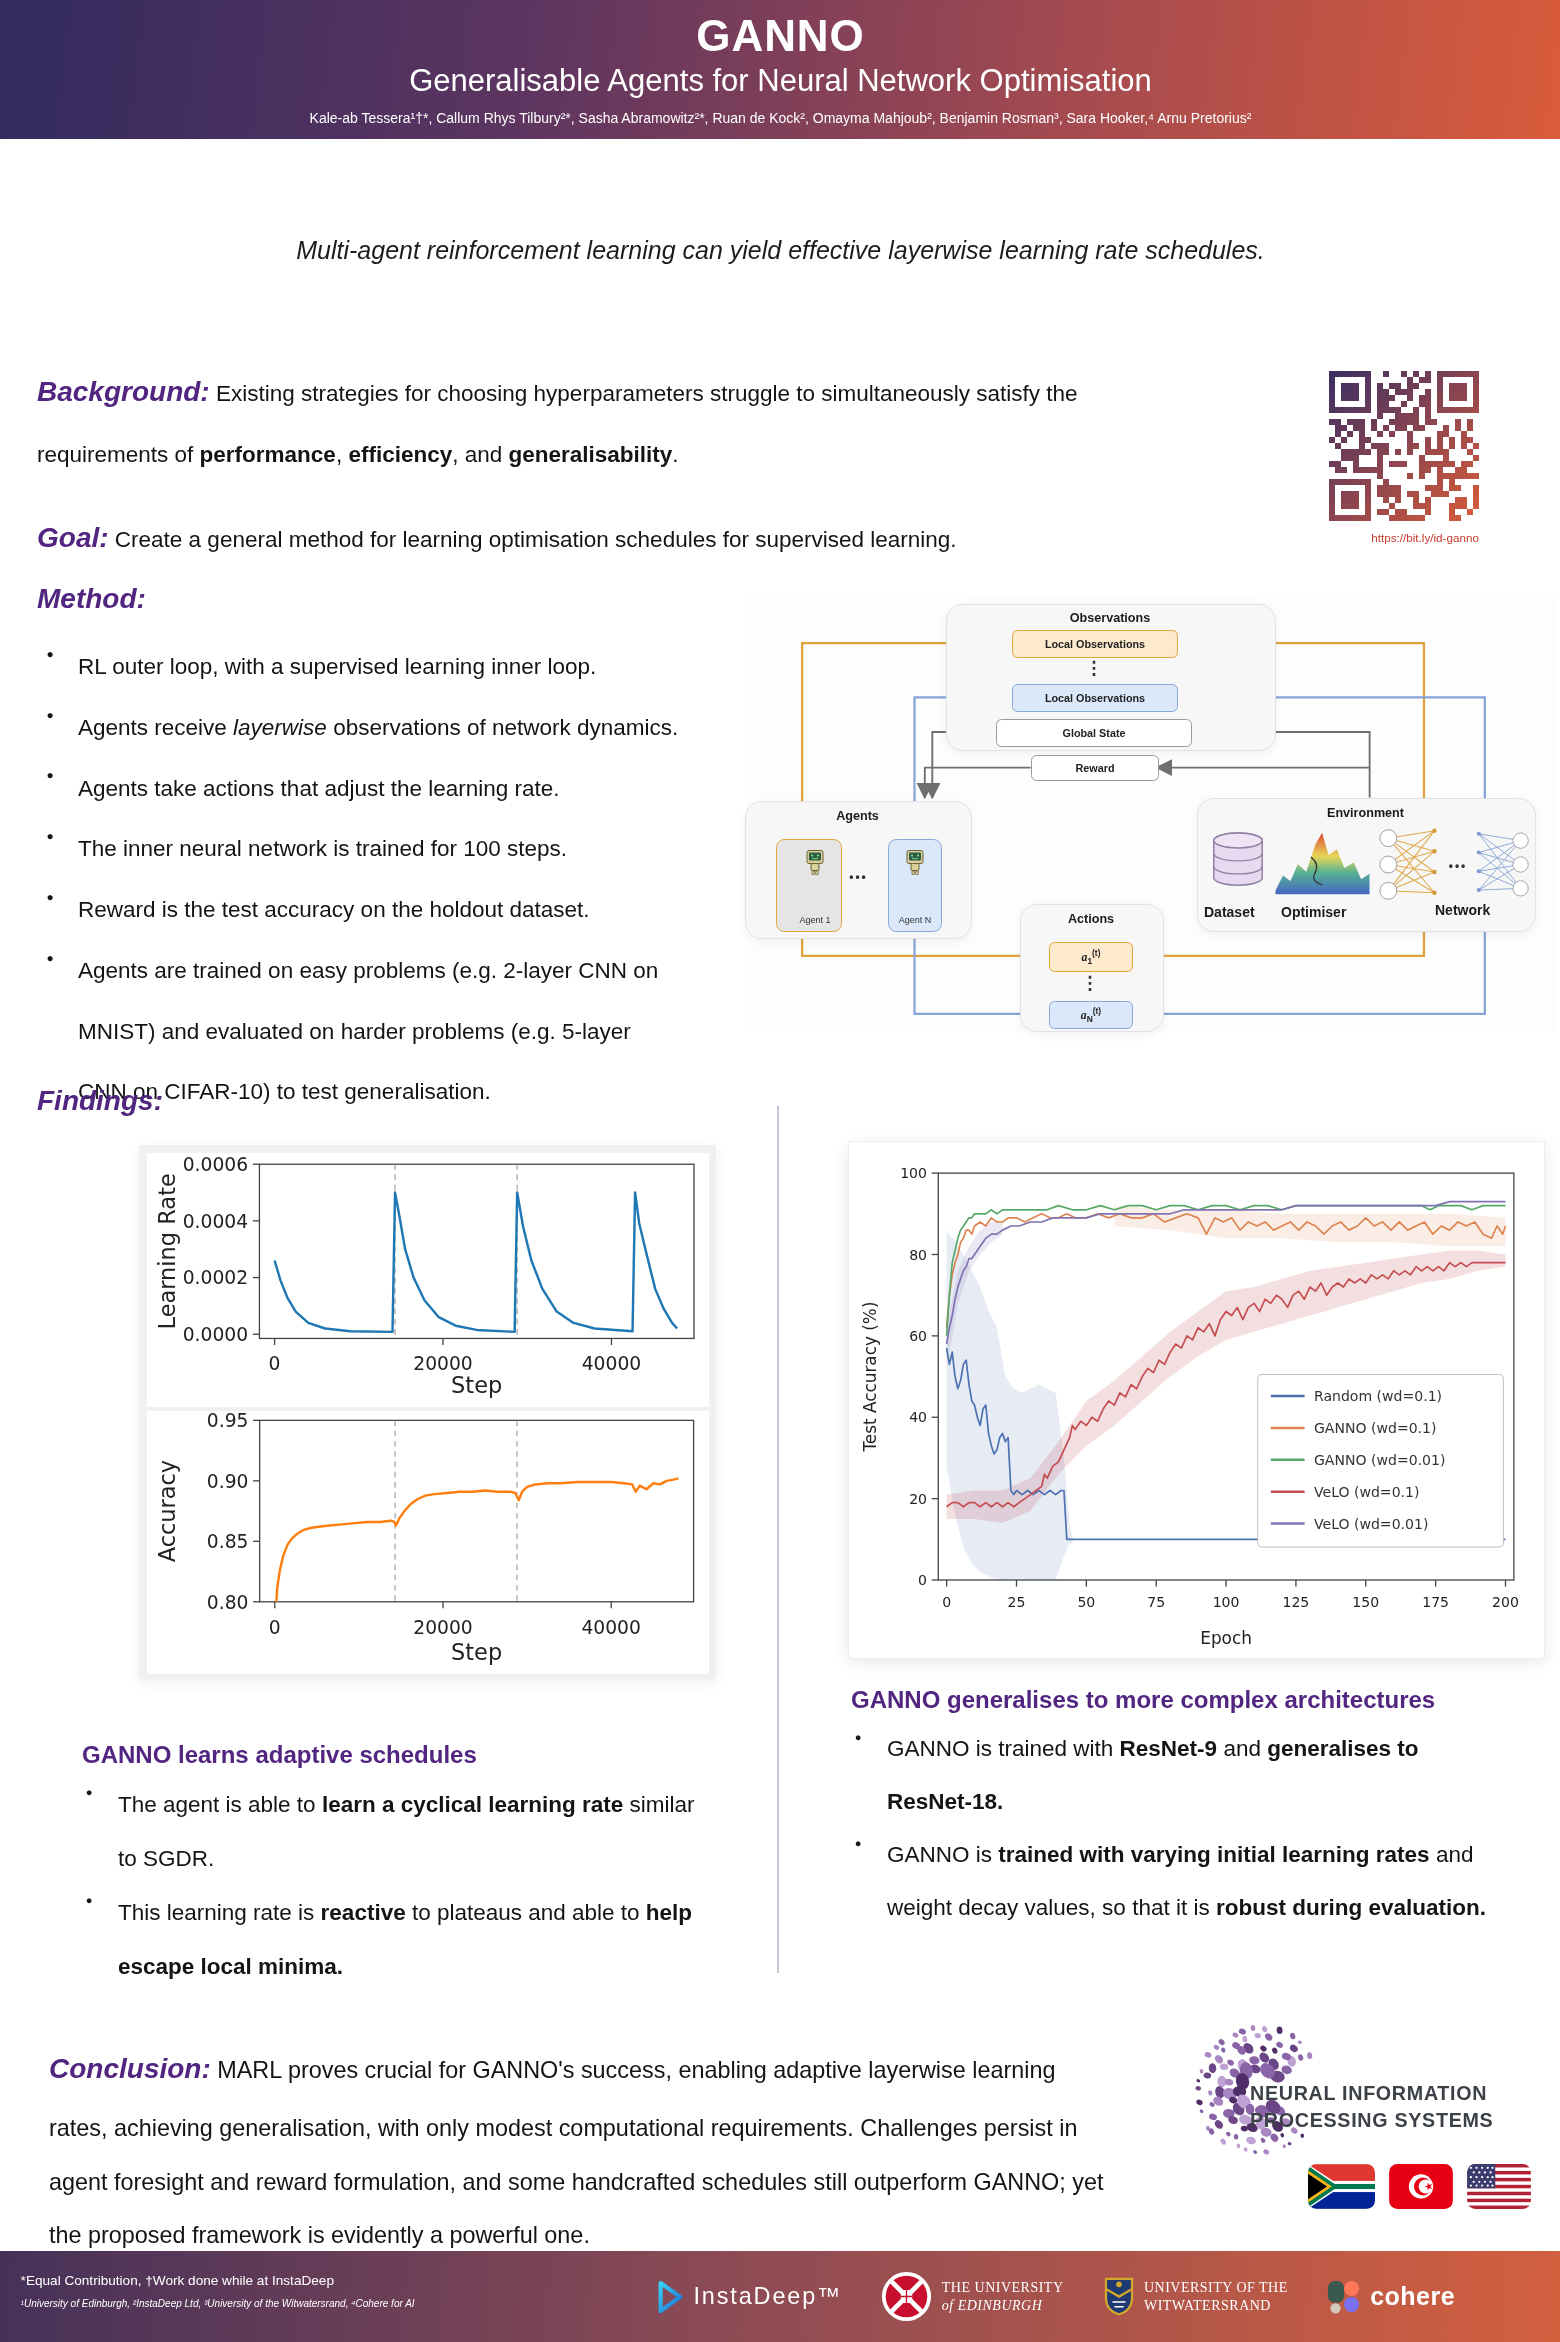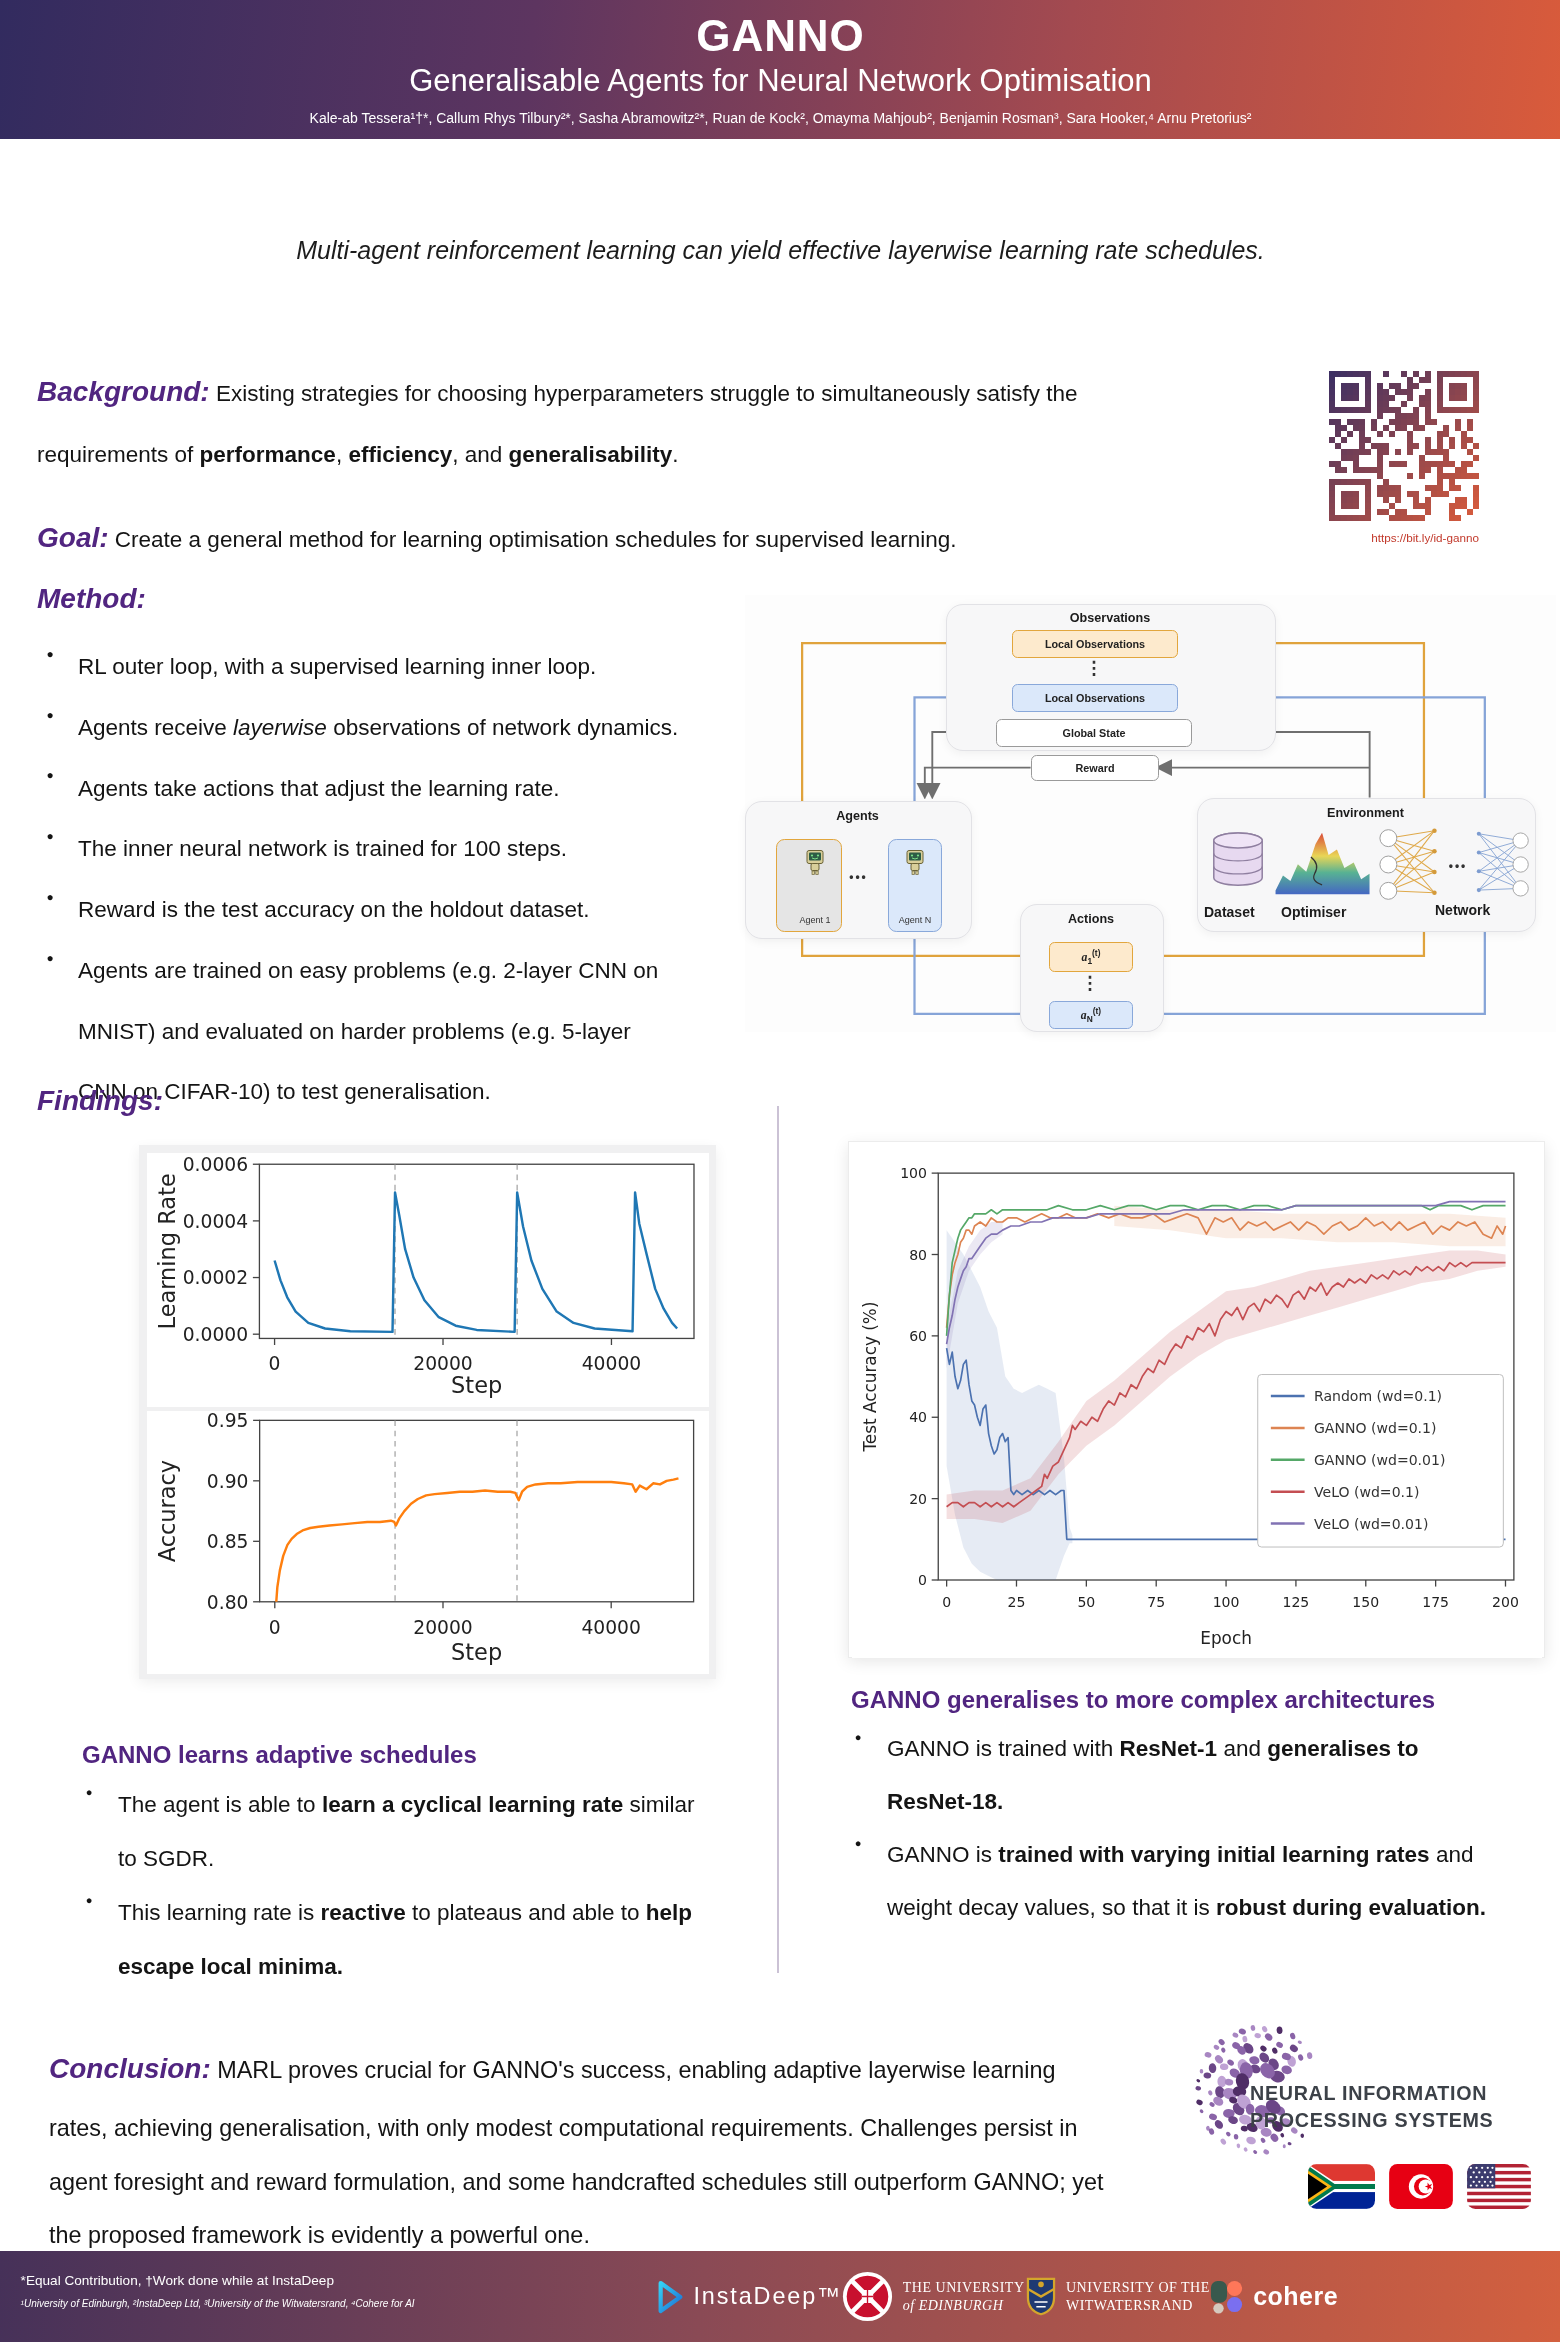--- a/index.html
+++ b/index.html
@@ -76,21 +76,21 @@
   .neurips-mark{position:absolute;left:0;top:0;}
   .neurips-text{position:absolute;left:73px;top:73px;font-size:19.7px;letter-spacing:0.7px;font-weight:600;color:#3c4148;line-height:1.35;}
   .flags{position:absolute;left:1308px;top:2164px;display:flex;gap:14px;}
   .flag{border-radius:8.4px;overflow:hidden;display:block;}
 
   
   .footer{position:absolute;left:0;top:2251px;width:1561px;height:91px;color:#fff;
     background:linear-gradient(94deg,#463159 0%,#8a4a55 45%,#d3603f 100%);}
   .foot-text{position:absolute;left:20.6px;top:17px;font-size:13.6px;line-height:1.9;}
   .foot-text .l2{font-style:italic;font-size:10px;}
-  .foot-logos{position:absolute;left:656px;top:0;height:91px;display:flex;align-items:center;}
+  .foot-logos{position:absolute;left:656px;top:0;height:91px;display:flex;align-items:center;gap:39px;}
   .flogo{display:flex;align-items:center;gap:9.4px;}
   .instadeep-txt{font-size:23.4px;font-weight:400;letter-spacing:1.9px;}
   .uni-txt{font-family:"Liberation Serif",serif;font-size:14px;line-height:1.25;letter-spacing:0.5px;}
   .cohere-txt{font-size:25px;font-weight:700;letter-spacing:0.5px;}
 </style>
 </head>
 <body>
 
 <div class="poster">
 
@@ -715,21 +715,21 @@
     <h3 class="find-head">GANNO learns adaptive schedules</h3>
     <ul class="find-list">
       <li><span>The agent is able to </span><b>learn a cyclical learning rate</b><span> similar to SGDR.</span></li>
       <li><span>This learning rate is </span><b>reactive</b><span> to plateaus and able to </span><b>help escape local minima.</b></li>
     </ul>
   </div>
 
   <div class="right-findings">
     <h3 class="find-head">GANNO generalises to more complex architectures</h3>
     <ul class="find-list">
-      <li><span>GANNO is trained with </span><b>ResNet-1</b><span> and </span><b>generalises to ResNet-18.</b></li>
+      <li><span>GANNO is trained with </span><b>ResNet-9</b><span> and </span><b>generalises to ResNet-18.</b></li>
       <li><span>GANNO is </span><b>trained with varying initial learning rates</b><span> and weight decay values, so that it is </span><b>robust during evaluation.</b></li>
     </ul>
   </div>
 
   <p class="conclusion">
     <span class="sec-h">Conclusion:</span><span> MARL proves crucial for GANNO's success, enabling adaptive layerwise learning rates, achieving generalisation, with only modest computational requirements. Challenges persist in agent foresight and reward formulation, and some handcrafted schedules still outperform GANNO; yet the proposed framework is evidently a powerful one.</span>
   </p>
 
   <div class="neurips">
     <div class="neurips-mark" id="neurips-mount"><svg width="165" height="165" viewBox="0 0 176 176">

